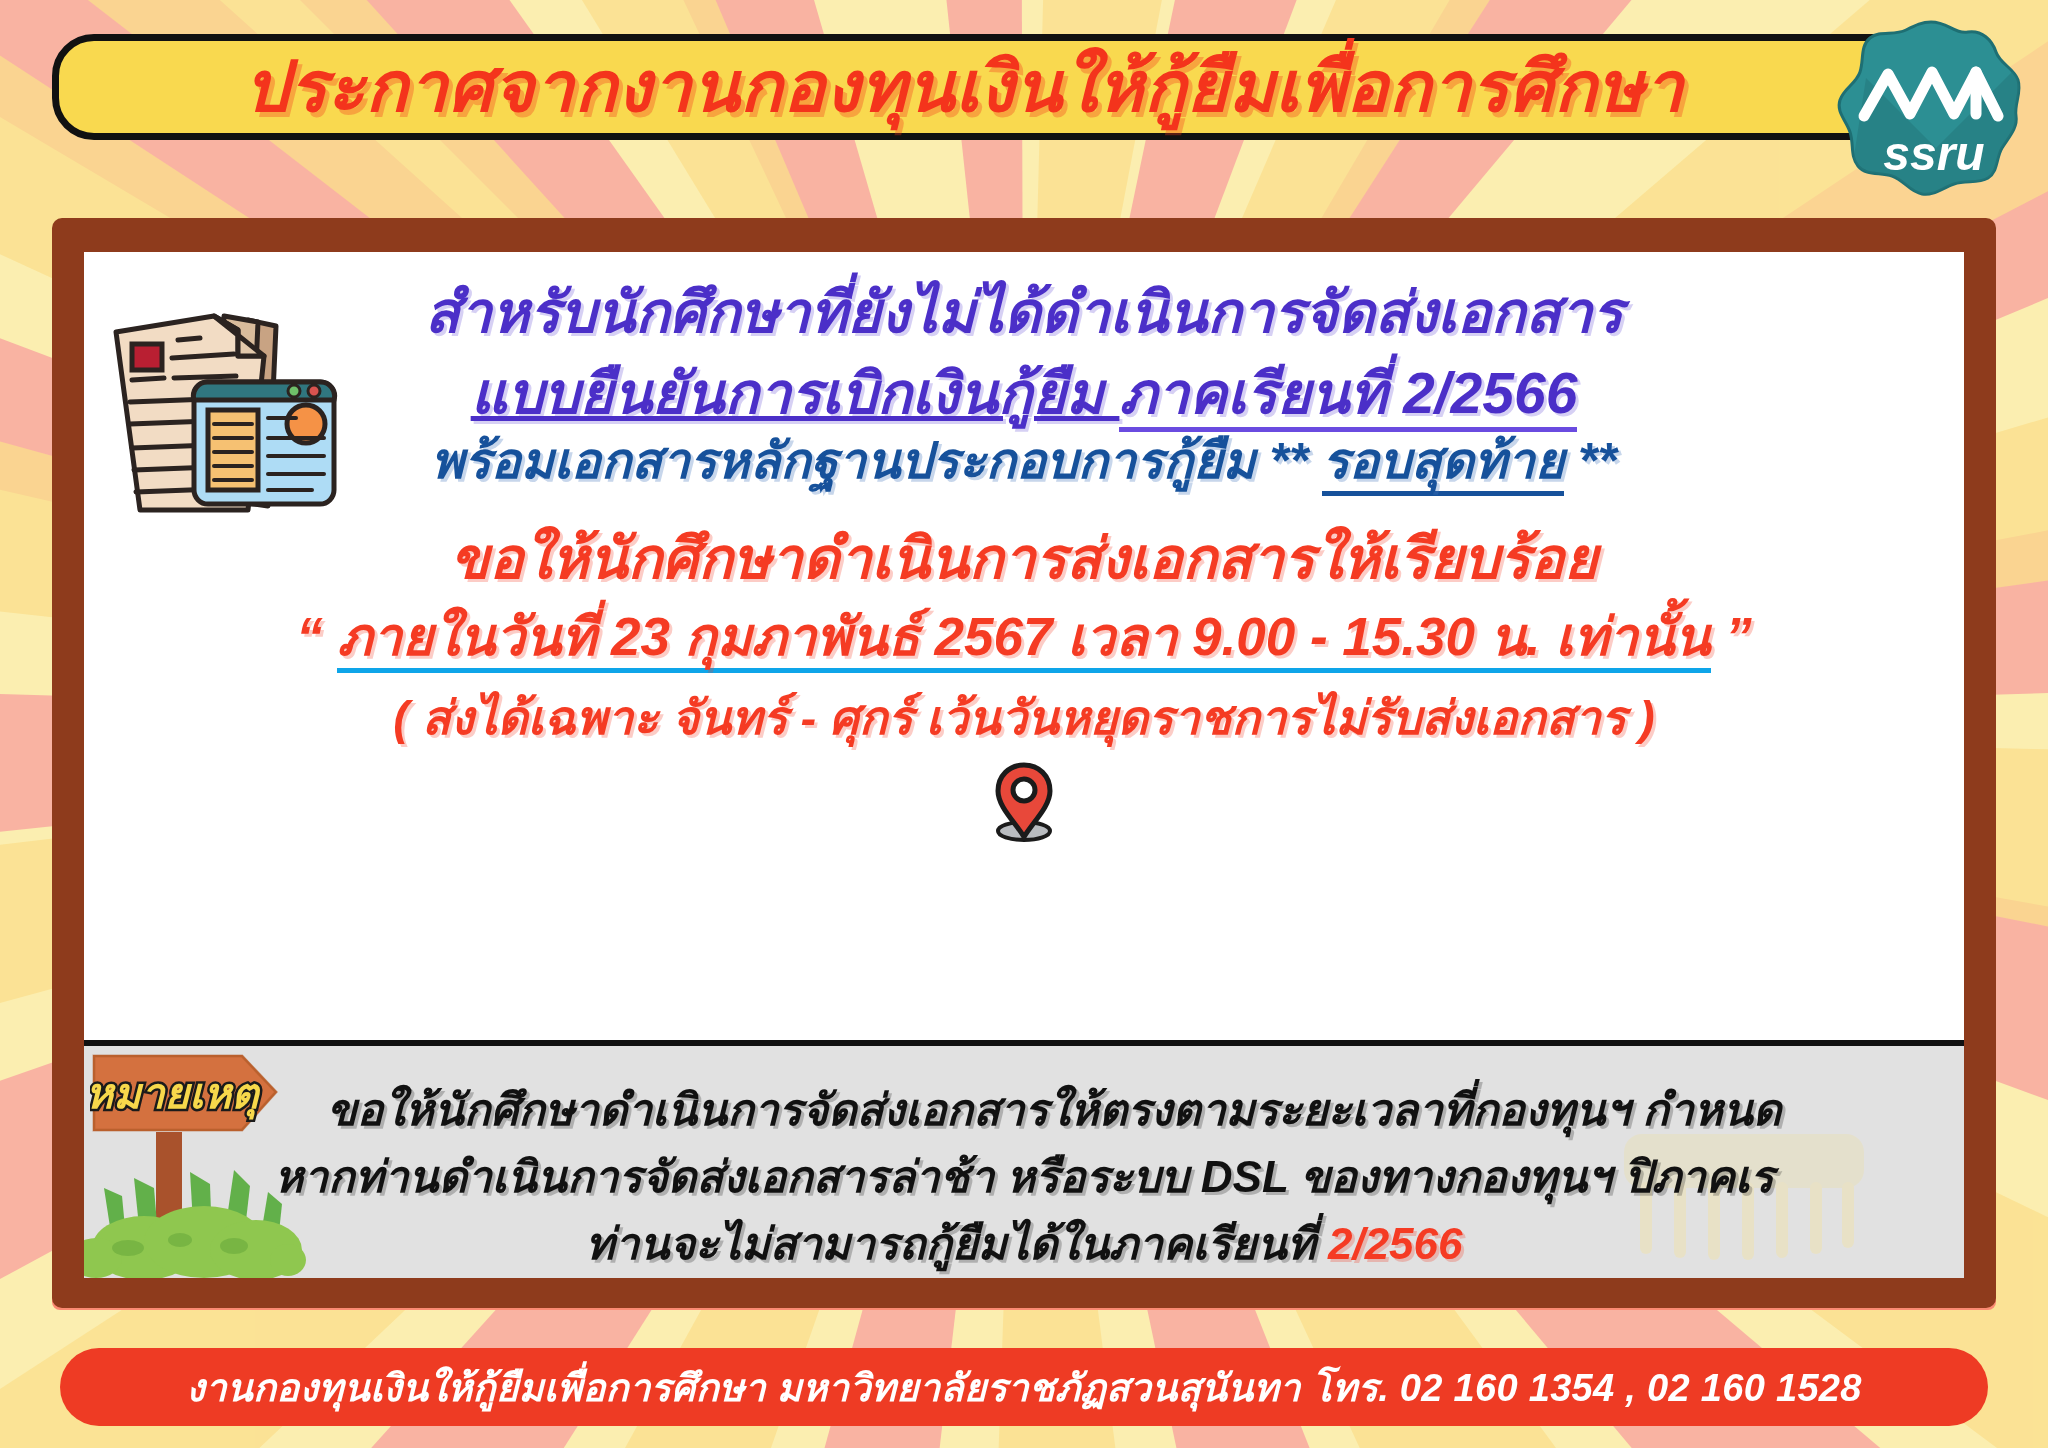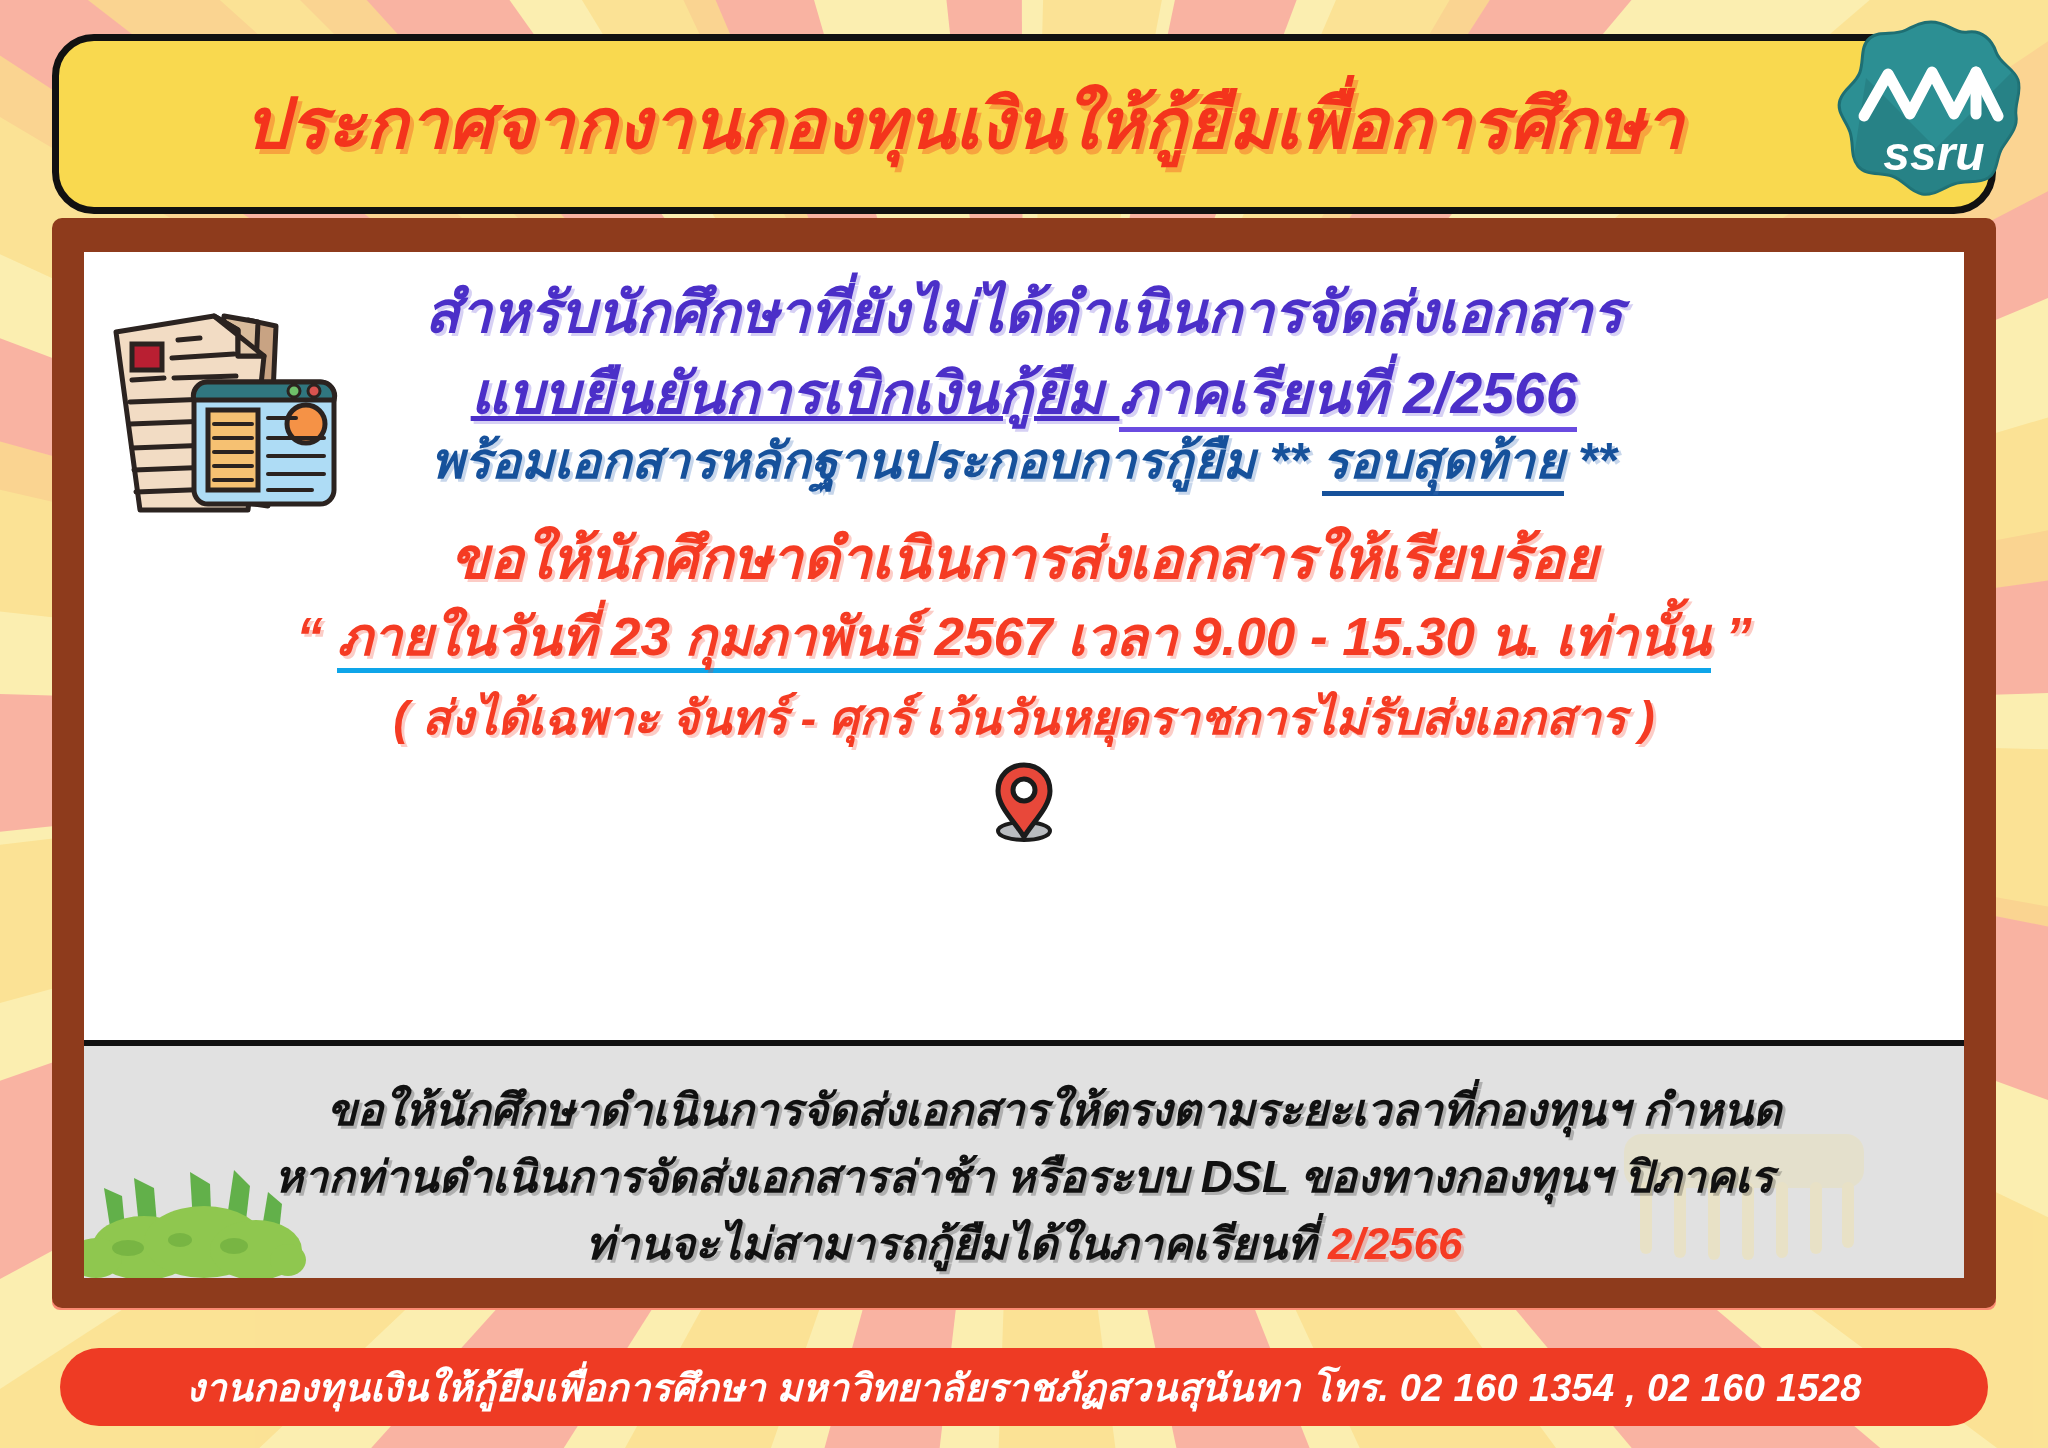--- a/index.html
+++ b/index.html
@@ -9,21 +9,21 @@
     background:#FCEFB4;
     position:relative;
   }
 
   
   #bg{position:absolute;inset:0;overflow:hidden;background:#FBEEB0;}
   #bg svg{position:absolute;left:0;top:0;width:2048px;height:1448px;}
 
   
   #header{
-    position:absolute;left:52px;top:34px;width:1944px;height:180px;
+    position:absolute;left:52px;top:34px;width:1944px;height:106px;
     background:#F9D94F;border:7px solid #111111;border-radius:42px;
     box-sizing:border-box;
     display:flex;align-items:center;justify-content:center;
     z-index:5;
   }
   #header-title{
     font-style:italic;font-weight:bold;
     font-size:70px;line-height:1;
     color:#F4341C;
     text-shadow:4px 5px 0 rgba(244,52,28,.32);
@@ -290,20 +290,28 @@
           <circle cx="31" cy="29" r="11" fill="#ffffff" stroke="#1B1B1B" stroke-width="5"></circle>
         </svg>
       </div>
 
     </div>
 
     <div id="divider"></div>
 
     <div id="note">
 
+      <div id="note-sign">
+        <svg viewBox="0 0 250 200">
+          <rect x="66" y="92" width="26" height="108" fill="#A9522C"></rect>
+          <path d="M4 16 L152 16 L186 52 L152 90 L4 90 Z" fill="#D4713F" stroke="#C0632F" stroke-width="2"></path>
+          <path d="M4 16 L152 16 L186 52 L152 90 L4 90 Z" fill="none" stroke="#B35E2C" stroke-width="3" opacity=".5"></path>
+          <text x="82" y="68" font-family="'Liberation Sans',sans-serif" font-size="42" font-weight="bold" font-style="italic" fill="#F7D84B" stroke="#1B1B1B" stroke-width="5" paint-order="stroke" text-anchor="middle">หมายเหตุ</text>
+        </svg>
+      </div>
 
       <div id="note-bush">
         <svg viewBox="0 0 290 140">
           <g fill="#62B04A">
             <path d="M38 96 L30 44 L48 52 L52 94 Z"></path>
             <path d="M66 92 L60 34 L80 44 L84 92 Z"></path>
             <path d="M120 96 L116 28 L136 40 L138 96 Z"></path>
             <path d="M150 94 L160 26 L176 42 L170 94 Z"></path>
             <path d="M186 96 L194 48 L208 60 L204 98 Z"></path>
           </g>

